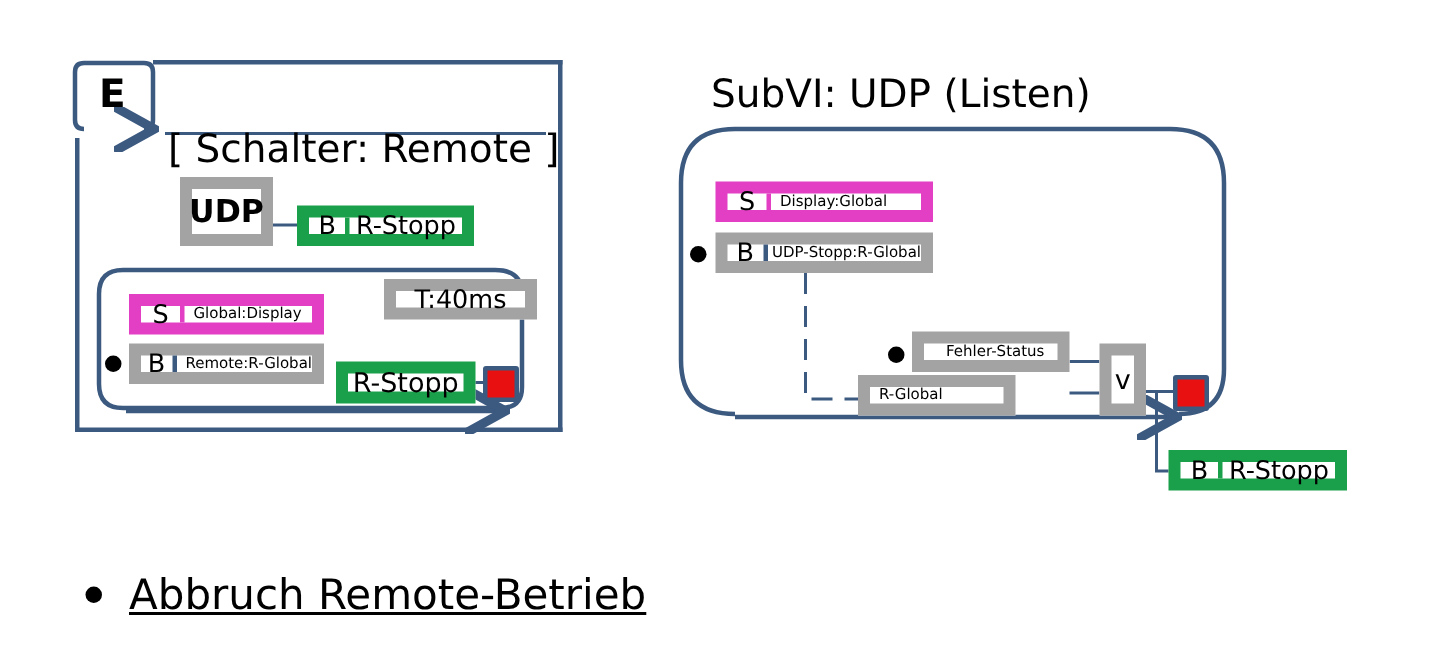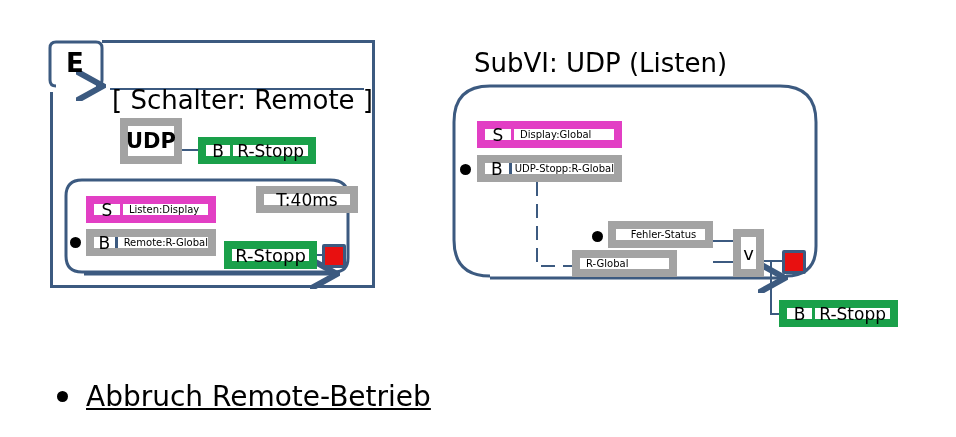--- a/index.html
+++ b/index.html
@@ -64,21 +64,21 @@
   <span class="cell letter" style="width:26px; border-right:3px solid #1aa04a;">B</span>
   <span class="cell mid">R-Stopp</span>
 </div>
 
 <div class="abs node" style="left:256px; top:186px; width:102px; height:27px; justify-content:center;">
   <span style="font-size:17px;">T:40ms</span>
 </div>
 
 <div class="abs node pink" style="left:86px; top:196px; width:130px; height:27px;">
   <span class="cell letter" style="width:26px; border-right:3px solid #e23fc4;">S</span>
-  <span class="cell small">Listen:Display</span>
+  <span class="cell small">Global:Display</span>
 </div>
 <div class="abs dot" style="left:70px; top:237px;"></div>
 <div class="abs node" style="left:86px; top:229px; width:130px; height:27px;">
   <span class="cell letter" style="width:26px; border-right:3px solid #3c5a80;">B</span>
   <span class="cell small">Remote:R-Global</span>
 </div>
 
 <div class="abs node green" style="left:224px; top:241px; width:93px; height:28px; justify-content:center;">
   <span style="font-size:18px;">R-Stopp</span>
 </div>

